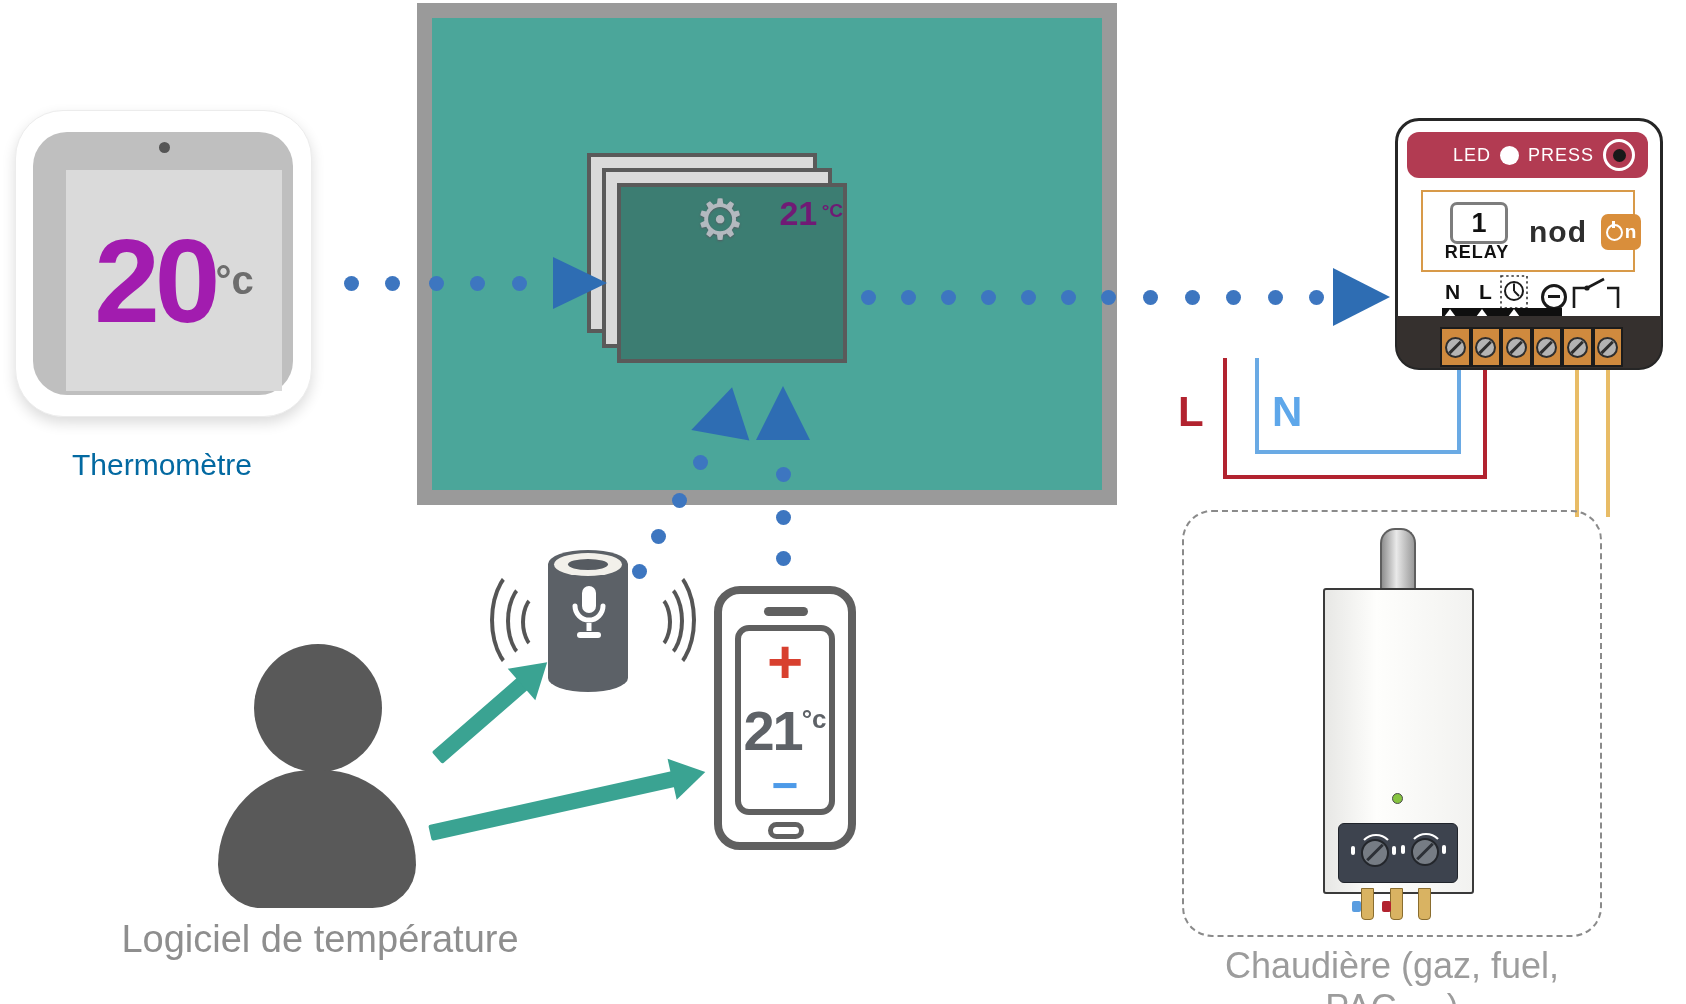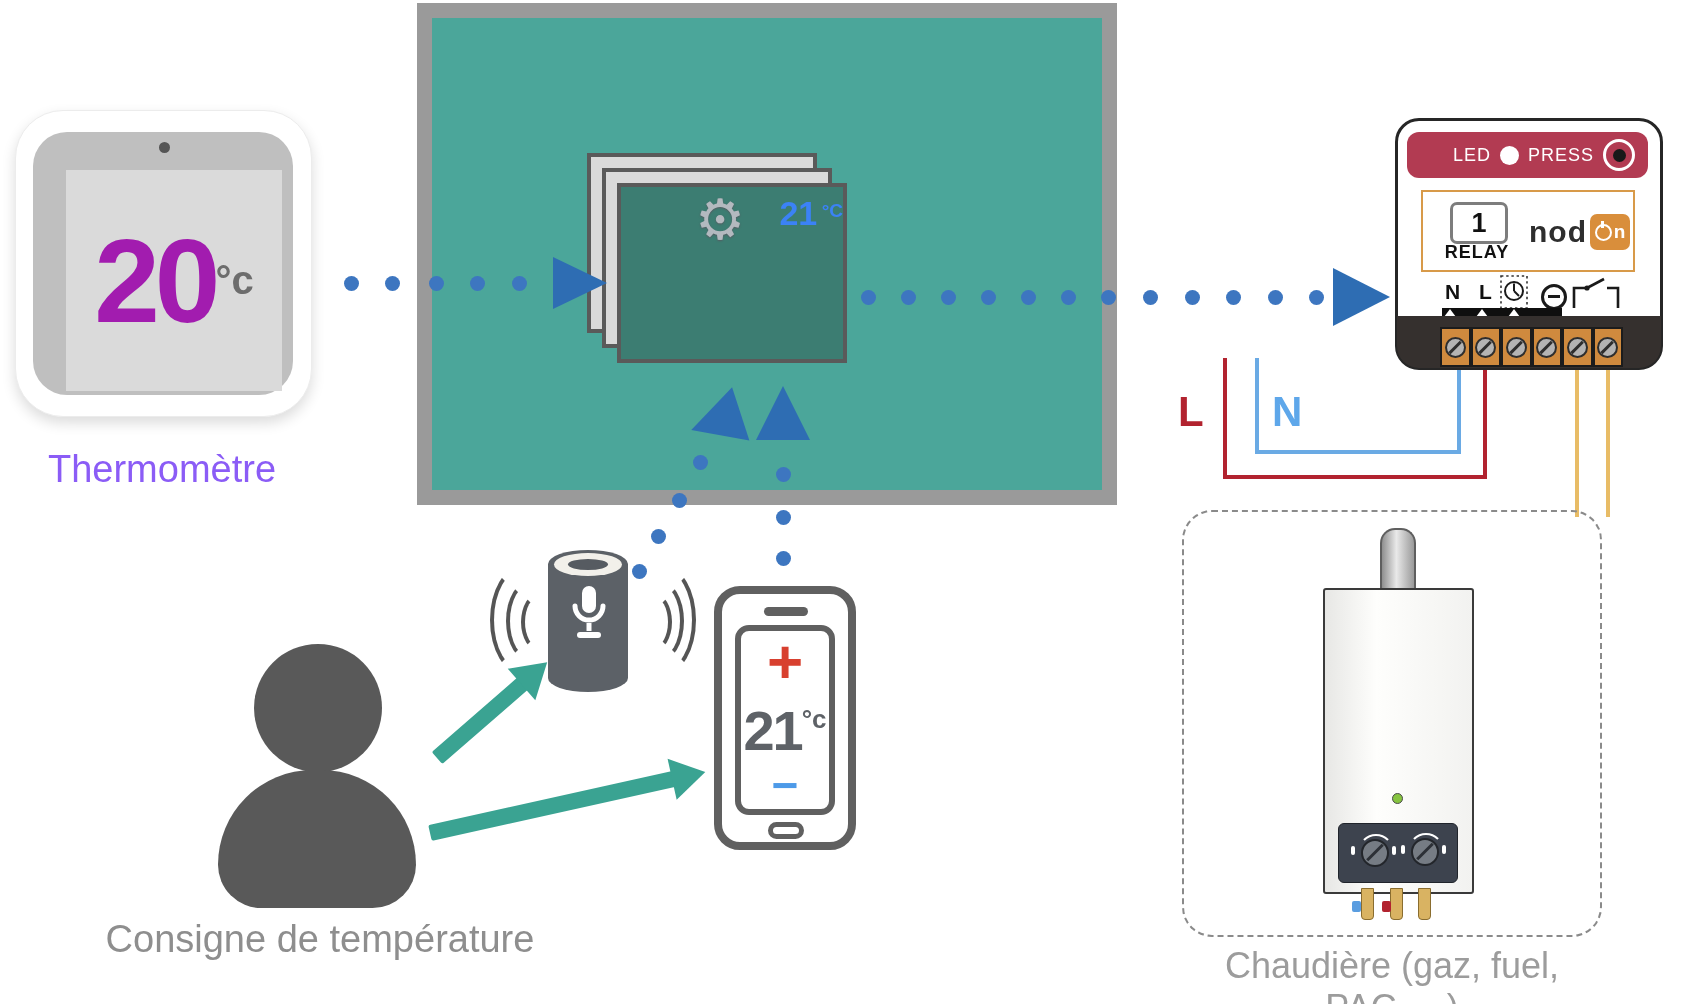--- a/index.html
+++ b/index.html
@@ -20,33 +20,33 @@
 
   
   .thermo{left:15px;top:110px;width:295px;height:305px;background:#fff;border-radius:48px;
           border:1px solid #ececec;box-shadow:0 6px 14px rgba(0,0,0,.14);}
   .thermo-bezel{left:17px;top:21px;width:260px;height:263px;background:#bfbfbf;border-radius:34px;}
   .thermo-cam{left:126px;top:10px;width:11px;height:11px;border-radius:50%;background:#555;}
   .thermo-screen{left:33px;top:38px;width:216px;height:221px;background:#dadada;
                  display:flex;align-items:center;justify-content:center;}
   .thermo-val{font-size:118px;font-weight:bold;color:#a21caf;letter-spacing:-5px;line-height:1;}
   .thermo-unit{font-size:40px;font-weight:bold;color:#6d6d6d;vertical-align:38px;letter-spacing:0;}
-  .dev-label{color:#8b5cf6;font-size:38px;text-align:center;}
+  .dev-label{color:#0369a1;font-size:30px;text-align:center;}
 
   
   .dombox{left:417px;top:3px;width:700px;height:502px;background:#4ba69a;
           border:15px solid #9a9a9a;box-sizing:border-box;}
   .dombox-title{left:447px;top:26px;font-size:37px;font-weight:bold;color:#fff;}
 
   
   .card{position:absolute;width:230px;height:180px;border:4px solid #5a5a5a;box-sizing:border-box;}
   .card.back{background:#dadada;}
   .card.front{background:#3c7d72;}
   .gear{left:695px;top:192px;font-size:56px;color:#b3b9bf;text-shadow:0 1px 2px #565c62;line-height:1;}
-  .card-temp{left:755px;top:194px;width:88px;text-align:right;color:#3b82f6;font-weight:bold;}
+  .card-temp{left:755px;top:194px;width:88px;text-align:right;color:#701a75;font-weight:bold;}
   .card-temp .v{font-size:34px;}
   .card-temp .u{font-size:19px;vertical-align:8px;}
   .card-title{left:621px;top:252px;width:222px;text-align:center;color:#fff;
               font-weight:bold;font-size:31px;line-height:40px;}
 
   
   .breaker{left:1213px;top:125px;width:60px;height:233px;background:#efefef;
            border:2px solid #4a4a4a;box-sizing:border-box;}
   .bk-top{left:0;top:0;width:56px;height:34px;background:#e3e3e3;border-bottom:2px solid #4a4a4a;}
   .bk-bot{left:0;bottom:0;width:56px;height:31px;background:#e3e3e3;border-top:2px solid #4a4a4a;}
@@ -73,21 +73,21 @@
   .led-dot{width:19px;height:19px;border-radius:50%;background:#fff;}
   .press-ring{width:26px;height:26px;border-radius:50%;border:3px solid #fff;
               display:flex;align-items:center;justify-content:center;}
   .press-core{width:13px;height:13px;border-radius:50%;background:#191919;}
   .relay-panel{left:26px;top:72px;width:214px;height:82px;border:2px solid #d89a49;background:#fff;
                box-sizing:border-box;}
   .ch-box{left:27px;top:10px;width:52px;height:36px;border:3px solid #7d7d7d;border-radius:7px;
           display:flex;align-items:center;justify-content:center;font-size:27px;font-weight:bold;color:#111;}
   .ch-label{left:14px;top:50px;width:80px;text-align:center;font-size:18px;font-weight:bold;
             color:#111;letter-spacing:1px;}
-  .brand{left:106px;top:22px;display:flex;align-items:center;gap:3px;}
+  .brand{left:106px;top:22px;display:flex;align-items:center;gap:14px;}
   .brand .nod{font-size:30px;font-weight:bold;color:#2e2e2e;letter-spacing:1px;}
   .on-box{width:40px;height:36px;background:#d98e3b;border-radius:7px;display:flex;
           align-items:center;justify-content:center;gap:2px;}
   .pwr{width:13px;height:13px;border:2.5px solid #fff;border-radius:50%;position:relative;}
   .pwr::after{content:"";position:absolute;left:4.5px;top:-5px;width:2.5px;height:7px;background:#fff;}
   .on-box .n{color:#fff;font-weight:bold;font-size:19px;}
   .tlabel{position:absolute;font-size:21px;font-weight:bold;color:#111;}
   .minus-circle{left:146px;top:166px;width:20px;height:20px;border:3px solid #1a1a1a;border-radius:50%;}
   .minus-circle::after{content:"";position:absolute;left:4px;top:8px;width:12px;height:3px;background:#1a1a1a;}
   .black-strip{left:47px;top:190px;width:120px;height:10px;background:#0f0f0f;}
@@ -324,21 +324,21 @@
   </div>
 
   <div>
     <div class="dot" style="left:776px;top:467px;"></div>
     <div class="dot" style="left:776px;top:510px;"></div>
     <div class="dot" style="left:776px;top:551px;"></div>
   </div>
 
   <div class="abs person-head"></div>
   <div class="abs person-body"></div>
-  <div class="abs consigne">Consigne de température</div>
+  <div class="abs consigne">Logiciel de température</div>
 
   <div class="tarrow" style="left:437px;top:758px;width:146px;transform:rotate(-41deg);">
     <div class="shaft" style="width:118px;"></div>
       <div class="head" style="left:112px;"></div>
   </div>
   <div class="tarrow" style="left:430px;top:833px;width:282px;transform:rotate(-12.5deg);">
     <div class="shaft" style="width:252px;"></div>
       <div class="head" style="left:248px;"></div>
   </div>
 

